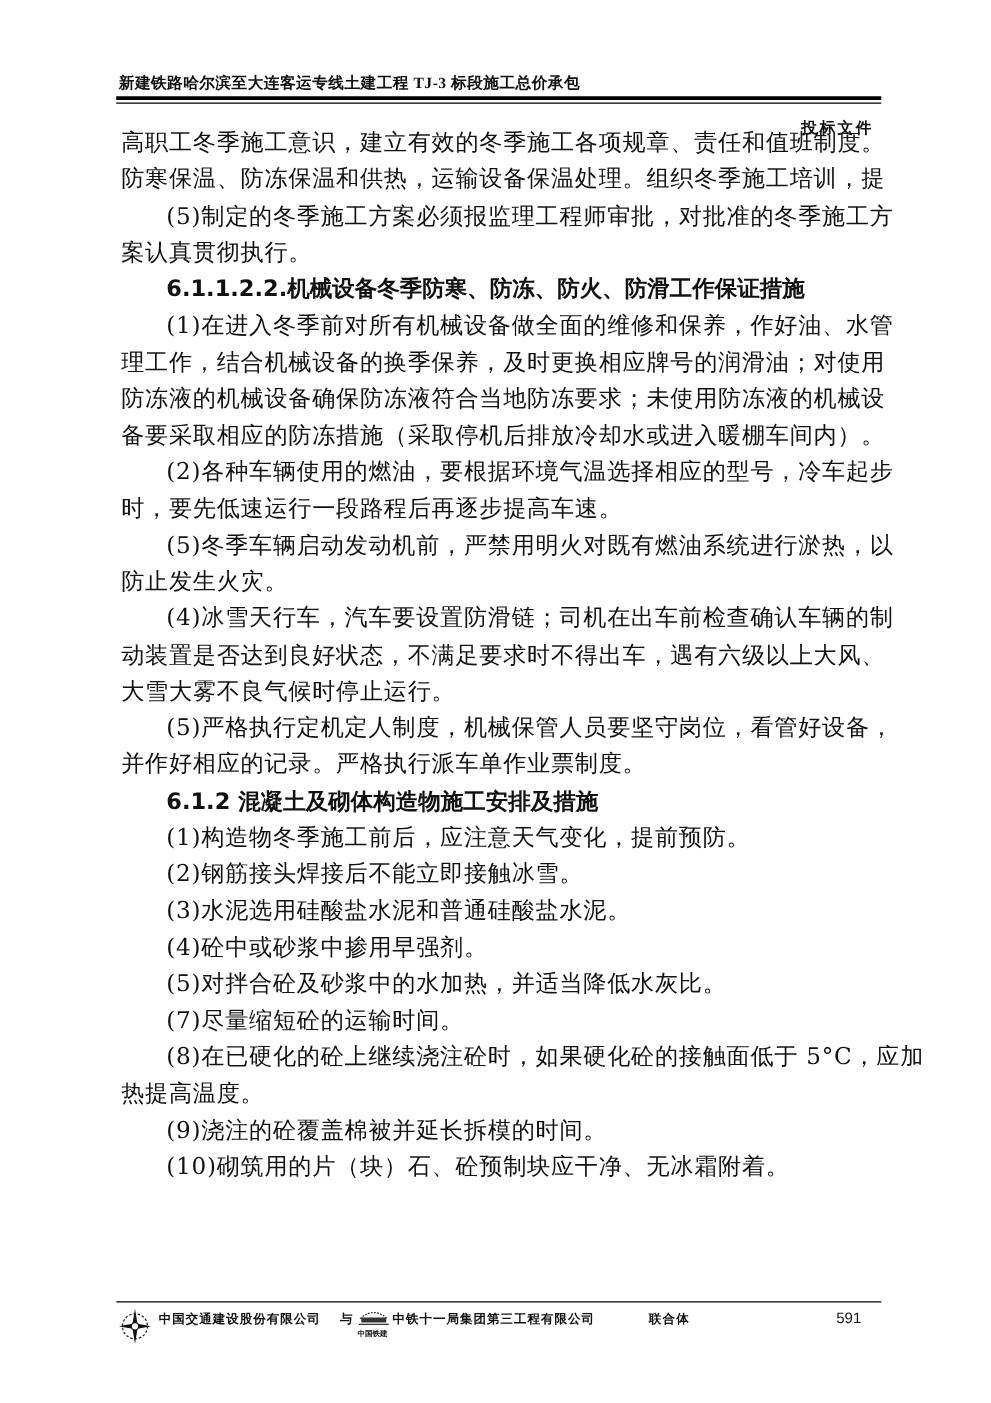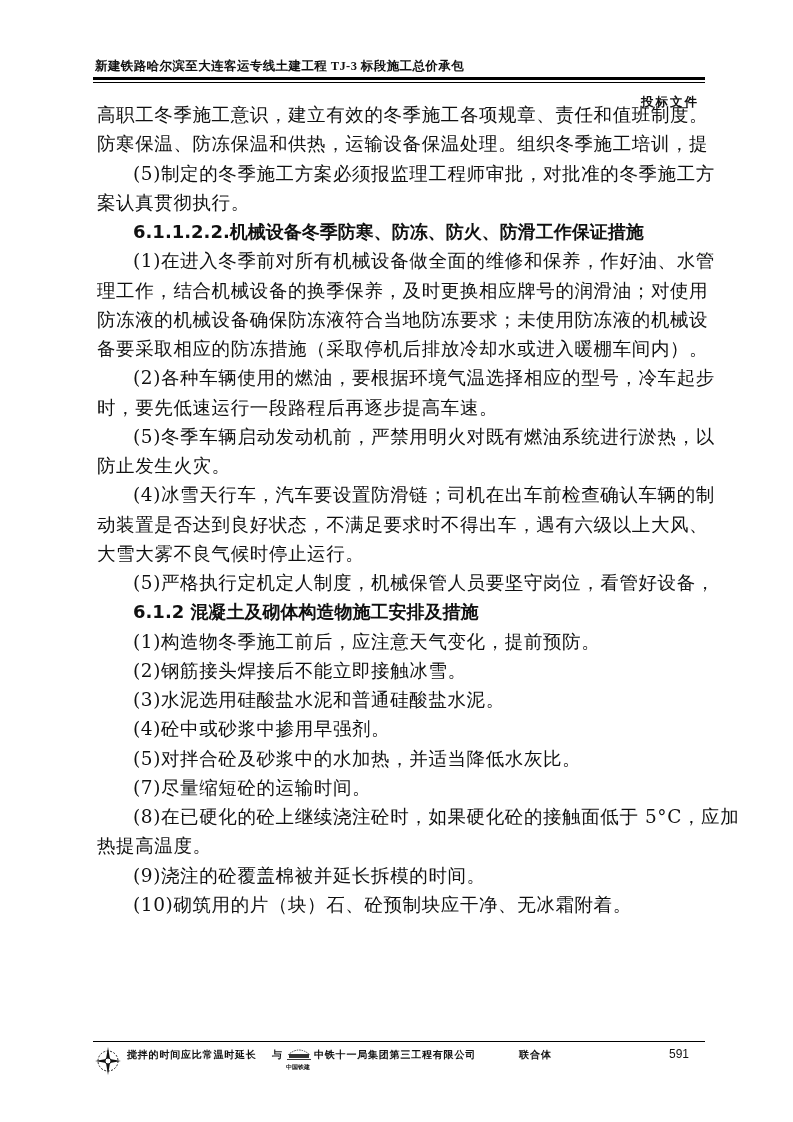--- a/index.html
+++ b/index.html
@@ -57,20 +57,21 @@
   <div class="line"><span>防冻液的机械设备确保防冻液符合当地防冻要求；未使用防冻液的机械设</span></div>
   <div class="line"><span>备要采取相应的防冻措施（采取停机后排放冷却水或进入暖棚车间内）。</span></div>
   <div class="line indent"><span>(2)各种车辆使用的燃油，要根据环境气温选择相应的型号，冷车起步</span></div>
   <div class="line"><span>时，要先低速运行一段路程后再逐步提高车速。</span></div>
   <div class="line indent"><span>(5)冬季车辆启动发动机前，严禁用明火对既有燃油系统进行淤热，以</span></div>
   <div class="line"><span>防止发生火灾。</span></div>
   <div class="line indent"><span>(4)冰雪天行车，汽车要设置防滑链；司机在出车前检查确认车辆的制</span></div>
   <div class="line"><span>动装置是否达到良好状态，不满足要求时不得出车，遇有六级以上大风、</span></div>
   <div class="line"><span>大雪大雾不良气候时停止运行。</span></div>
   <div class="line indent"><span>(5)严格执行定机定人制度，机械保管人员要坚守岗位，看管好设备，</span></div>
+  <div class="line"><span>并作好相应的记录。严格执行派车单作业票制度。</span></div>
   <div class="line indent heading"><span>6.1.2 混凝土及砌体构造物施工安排及措施</span></div>
   <div class="line indent"><span>(1)构造物冬季施工前后，应注意天气变化，提前预防。</span></div>
   <div class="line indent"><span>(2)钢筋接头焊接后不能立即接触冰雪。</span></div>
   <div class="line indent"><span>(3)水泥选用硅酸盐水泥和普通硅酸盐水泥。</span></div>
   <div class="line indent"><span>(4)砼中或砂浆中掺用早强剂。</span></div>
   <div class="line indent"><span>(5)对拌合砼及砂浆中的水加热，并适当降低水灰比。</span></div>
   <div class="line indent"><span>(7)尽量缩短砼的运输时间。</span></div>
   <div class="line indent"><span>(8)在已硬化的砼上继续浇注砼时，如果硬化砼的接触面低于 5°C，应加</span></div>
   <div class="line"><span>热提高温度。</span></div>
   <div class="line indent"><span>(9)浇注的砼覆盖棉被并延长拆模的时间。</span></div>
@@ -80,21 +81,21 @@
 <div class="footer-rule"></div>
 <div class="footer">
   <svg class="logo1" viewBox="0 0 26 30">
     <circle cx="13" cy="15" r="10" fill="none" stroke="#222" stroke-width="1" stroke-dasharray="2 1.5"></circle>
     <polygon points="13,1 15,13 13,15 11,13" fill="#111"></polygon>
     <polygon points="13,29 11,17 13,15 15,17" fill="#111"></polygon>
     <polygon points="0,15 11,13 13,15 11,17" fill="#111"></polygon>
     <polygon points="26,15 15,17 13,15 15,13" fill="#111"></polygon>
     <circle cx="13" cy="15" r="3" fill="#fff" stroke="#111" stroke-width="1"></circle>
   </svg>
-  <span class="footer-text1">搅拌的时间应比常温时延长</span>
+  <span class="footer-text1">中国交通建设股份有限公司</span>
   <span class="footer-with">与</span>
   <svg class="logo2" viewBox="0 0 26 16">
     <path d="M2 10 Q13 0 24 10" fill="none" stroke="#333" stroke-width="1" stroke-dasharray="1.5 1"></path>
     <rect x="3" y="9" width="20" height="4" fill="#333"></rect>
     <line x1="1" y1="14.5" x2="25" y2="14.5" stroke="#333" stroke-width="1"></line>
   </svg>
   <span class="logo2-caption">中国铁建</span>
   <span class="footer-text2">中铁十一局集团第三工程有限公司</span>
   <span class="footer-joint">联合体</span>
   <span class="page-num">591</span>

